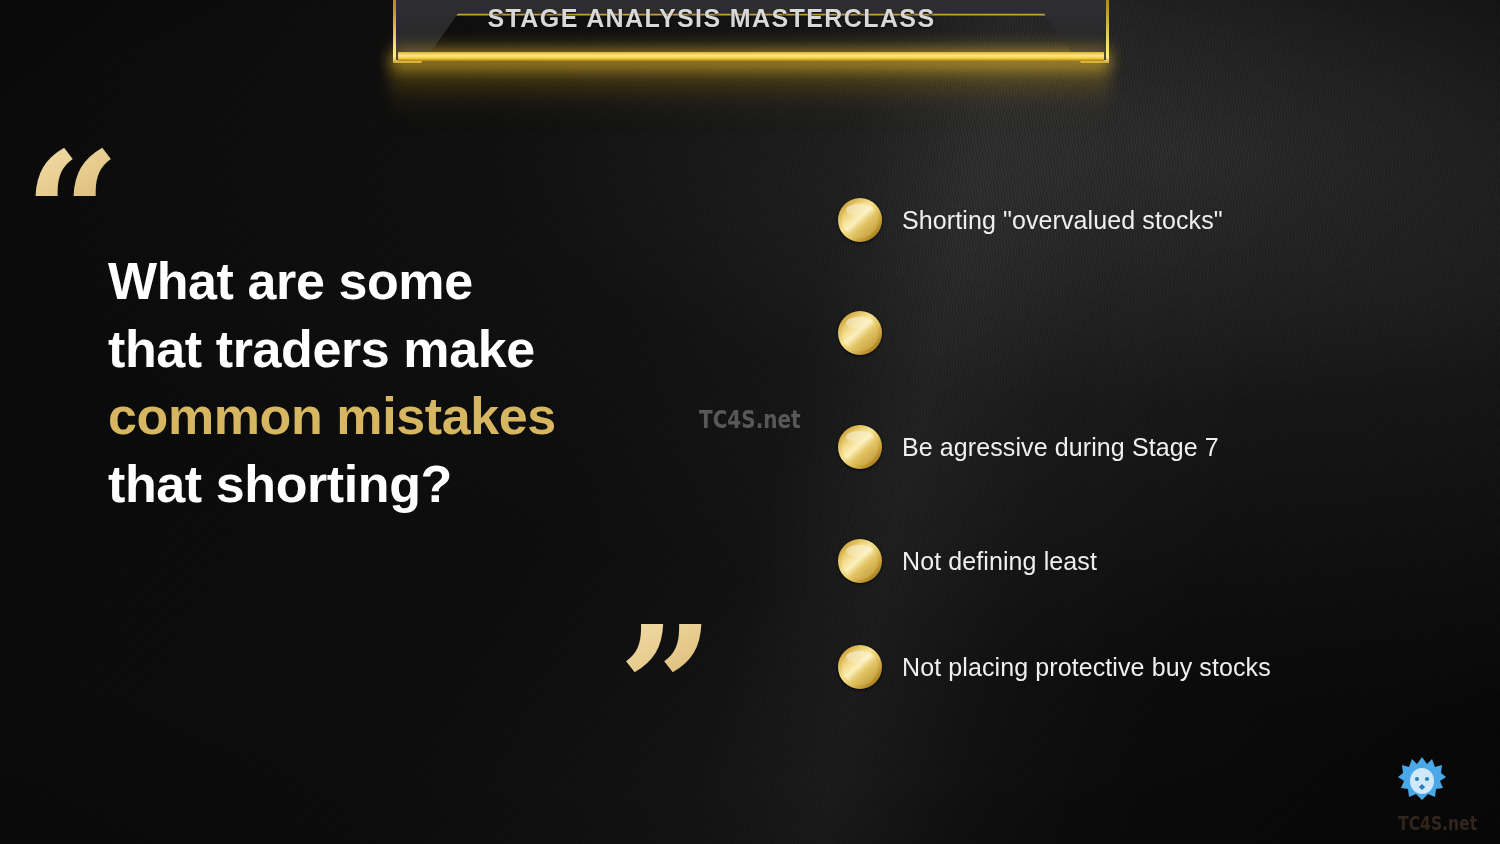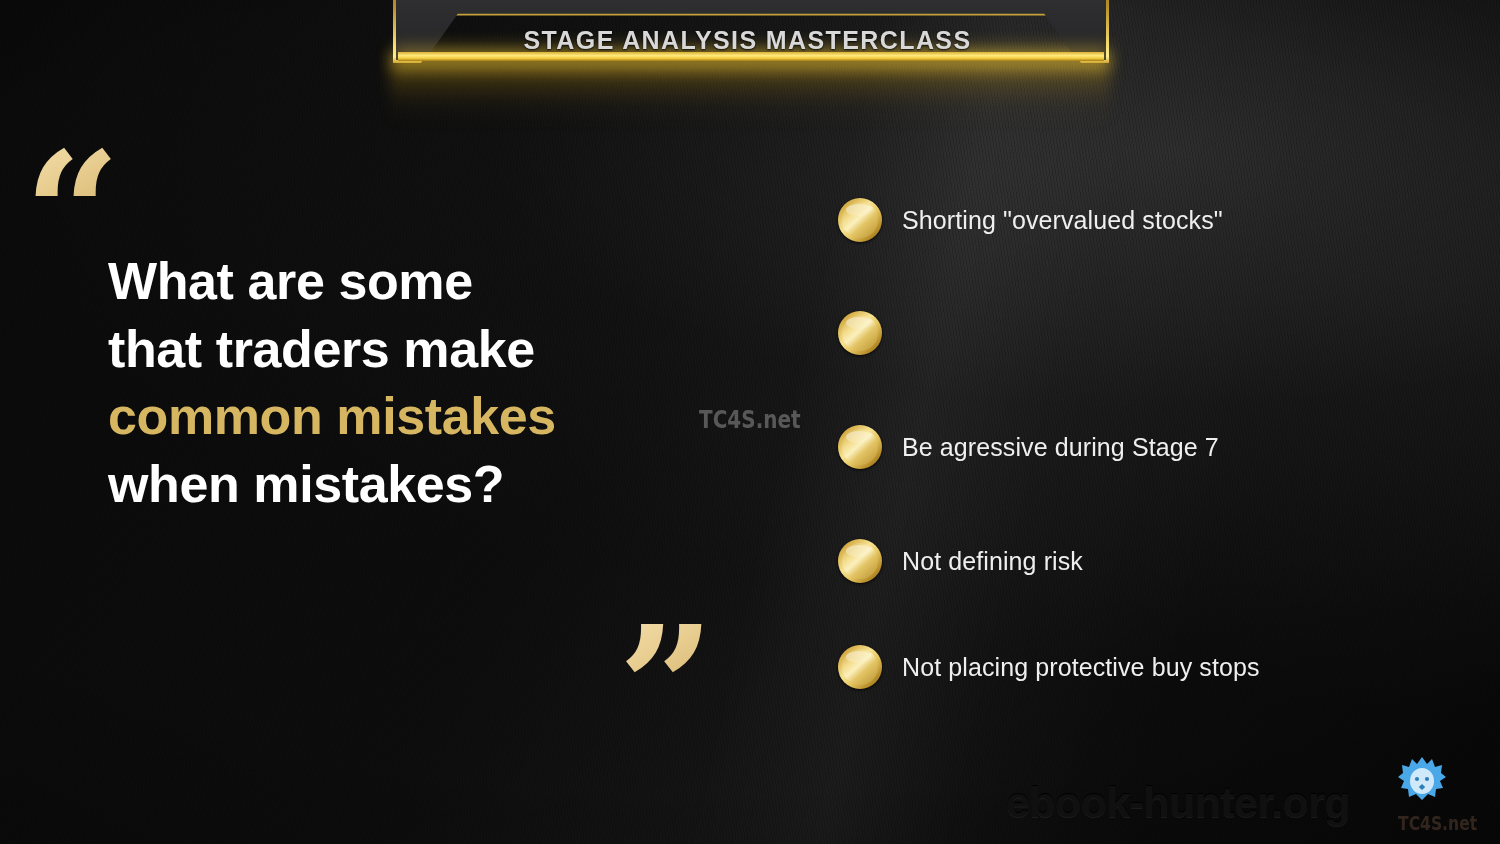--- a/index.html
+++ b/index.html
@@ -51,26 +51,25 @@
     position:absolute;left:396px;top:-62px;width:710px;height:122px;
     background:linear-gradient(180deg,#3a3a3c 0%,#313133 40%,#2a2a2c 75%,#232325 100%);
     clip-path:polygon(0% 100%, 4.1% 100%, 8.7% 62%, 91.3% 62%, 95.9% 100%, 100% 100%, 100% 0%, 0% 0%);
   }
   .banner-bar{
     position:absolute;left:398px;top:52px;width:706px;height:9px;
     background:linear-gradient(180deg,#d9b134 0%,#ffe97e 40%,#f2cd3f 70%,#a87c16 100%);
     box-shadow:0 0 16px 5px rgba(245,205,60,.40);
   }
   .banner-title{
-    position:absolute;left:396px;top:26px;width:631px;
+    position:absolute;left:396px;top:4px;width:631px;
     text-align:center;
     font-size:25px;font-weight:bold;letter-spacing:1.4px;
     color:#d8d8d8;
     text-shadow:0 1px 2px rgba(0,0,0,.8);
-    padding-left:36px;
   }
 
   
   .quote-open,.quote-close{
     position:absolute;
     font-family:"DejaVu Serif", serif;
     font-weight:bold;line-height:1;
     background:linear-gradient(135deg,#f0dca4 0%,#e2c27e 30%,#c9a košile 0%);
     -webkit-background-clip:text;background-clip:text;color:transparent;
     -webkit-text-fill-color:transparent;
@@ -157,50 +156,49 @@
     <div class="banner-bar"></div>
     <div class="banner-title">STAGE ANALYSIS MASTERCLASS</div>
   </div>
 
   <div class="quote-open">“</div>
 
   <div class="headline">
     <span class="hl-line">What are some</span>
     <span class="hl-line">that traders make</span>
     <span class="hl-line gold">common mistakes</span>
-    <span class="hl-line">when mistakes?</span>
+    <span class="hl-line">that shorting?</span>
   </div>
 
   <div class="wm-center">TC4S.net</div>
 
   <div class="quote-close">”</div>
 
   <div class="bullets">
     <div class="b-item" style="top:0px">
       <span class="b-dot"></span>
       <span class="b-text">Shorting "overvalued stocks"</span>
     </div>
     <div class="b-item" style="top:113px">
       <span class="b-dot"></span>
     </div>
     <div class="b-item" style="top:227px">
       <span class="b-dot"></span>
       <span class="b-text">Be agressive during Stage 7</span>
     </div>
     <div class="b-item" style="top:341px">
       <span class="b-dot"></span>
-      <span class="b-text">Not defining risk</span>
+      <span class="b-text">Not defining least</span>
     </div>
     <div class="b-item" style="top:447px">
       <span class="b-dot"></span>
-      <span class="b-text">Not placing protective buy stops</span>
+      <span class="b-text">Not placing protective buy stocks</span>
     </div>
   </div>
 
-  <div class="wm-bottom">ebook-hunter.org</div>
 
   <svg class="lion" viewBox="0 0 52 56">
     <g fill="#4aa8e8">
       <path d="M26 2 L31 9 L36 4 L39 12 L46 10 L45 18 L50 22 L44 26 L47 33 L40 34 L39 42 L32 39 L26 45 L20 39 L13 42 L12 34 L5 33 L8 26 L2 22 L7 18 L6 10 L13 12 L16 4 L21 9 Z"></path>
     </g>
     <g fill="#cfe9fb">
       <ellipse cx="26" cy="26" rx="12" ry="13"></ellipse>
     </g>
     <g fill="#2d7fba">
       <circle cx="21" cy="24" r="2.1"></circle>

